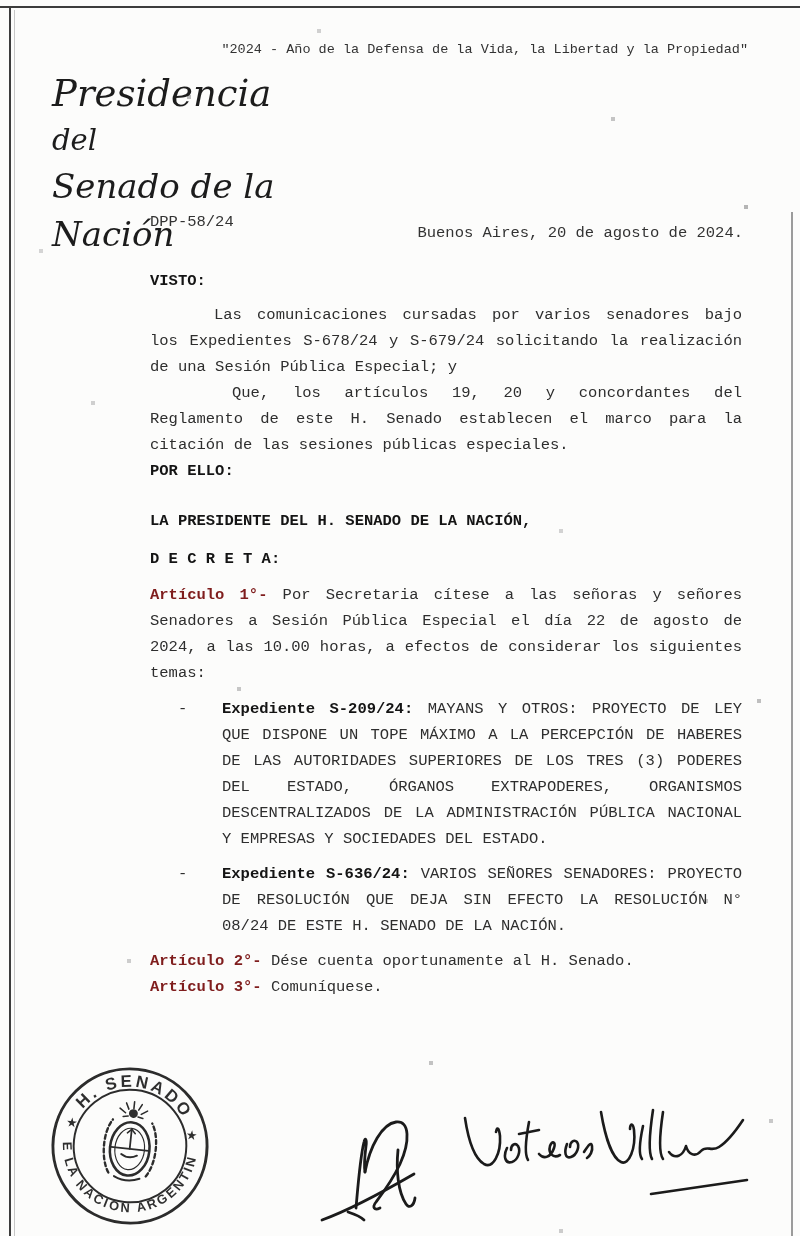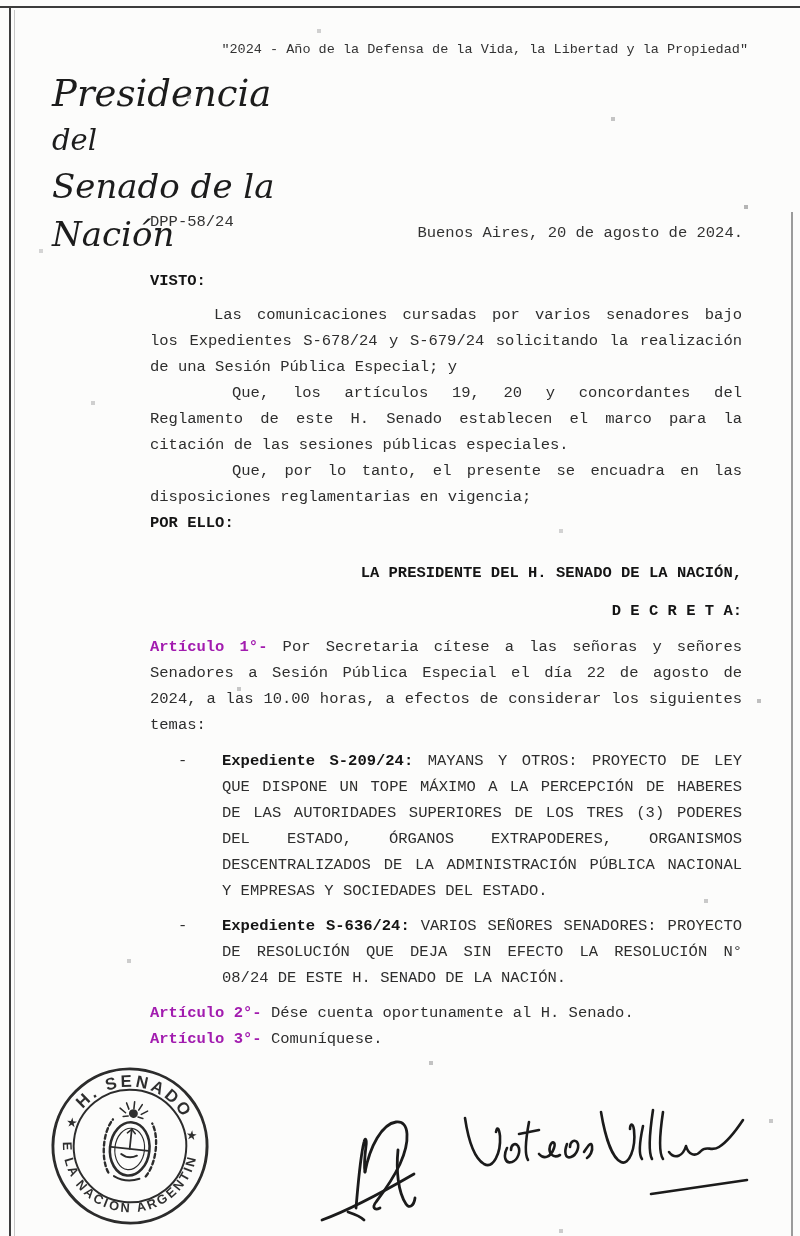--- a/index.html
+++ b/index.html
@@ -39,25 +39,25 @@
 
   .body-col{position:absolute;left:150px;top:268px;width:592px;font-size:15.5px;line-height:26px;}
   .hd{font-weight:bold;color:#141414;margin:0;}
   .hd-visto{margin-bottom:8px;}
   .hd-cons{margin-bottom:8px;}
   .hd-porello{margin-bottom:24px;}
   p.para{margin:0;text-align:justify;}
   .p-visto{text-indent:64px;margin-bottom:8px;}
   .p-que1{text-indent:82px;margin-bottom:10px;}
   .p-que2{text-indent:82px;margin-bottom:6px;}
-  .center-line{text-align:right;font-weight:bold;color:#141414;margin:0;}
+  .center-line{text-align:left;font-weight:bold;color:#141414;margin:0;}
   .authority{margin-bottom:12px;}
   .decreta{margin-bottom:10px;}
   .art{margin:0 0 4px 0;text-align:justify;}
-  .art .b{font-weight:bold;color:#a21caf;}
+  .art .b{font-weight:bold;color:#7f1d1d;}
   .agenda{margin:10px 0 0 28px;}
   .agenda-item{position:relative;padding-left:44px;text-align:justify;margin-bottom:9px;}
   .agenda-item .dash{position:absolute;left:0;top:0;}
   .agenda-item .b{font-weight:bold;color:#141414;}
   .art2{margin-top:12px;margin-bottom:0;}
   .art3{margin-top:24px;margin-bottom:0;}
 
   .seal{position:absolute;left:46px;top:1064px;width:168px;height:164px;transform:rotate(6deg);opacity:.92;}
   .seal text{font-family:"Liberation Sans","DejaVu Sans",sans-serif;fill:#1d1d1d;}
   .sig-left{position:absolute;left:318px;top:1108px;width:110px;height:118px;}
@@ -83,21 +83,20 @@
 
 <div class="ref-number">DPP-58/24</div>
 <div class="dateline">Buenos Aires, 20 de agosto de 2024.</div>
 
 <div class="body-col">
 
   <p class="hd hd-visto">VISTO:</p>
   <p class="para p-visto">Las comunicaciones cursadas por varios senadores bajo los Expedientes S-678/24 y S-679/24 solicitando la realización de una Sesión Pública Especial; y</p>
 
   <p class="para p-que1">Que, los artículos 19, 20 y concordantes del Reglamento de este H. Senado establecen el marco para la citación de las sesiones públicas especiales.</p>
-  <p class="para p-que2">Que, por lo tanto, el presente se encuadra en las disposiciones reglamentarias en vigencia;</p>
 
   <p class="hd hd-porello">POR ELLO:</p>
 
   <p class="center-line authority">LA PRESIDENTE DEL H. SENADO DE LA NACIÓN,</p>
   <p class="center-line decreta">D E C R E T A:</p>
 
   <p class="para art"><span class="b">Artículo 1°-</span> <span>Por Secretaria cítese a las señoras y señores Senadores a Sesión Pública Especial el día 22 de agosto de 2024, a las 10.00 horas, a efectos de considerar los siguientes temas:</span></p>
 
   <div class="agenda">
     <div class="agenda-item">

